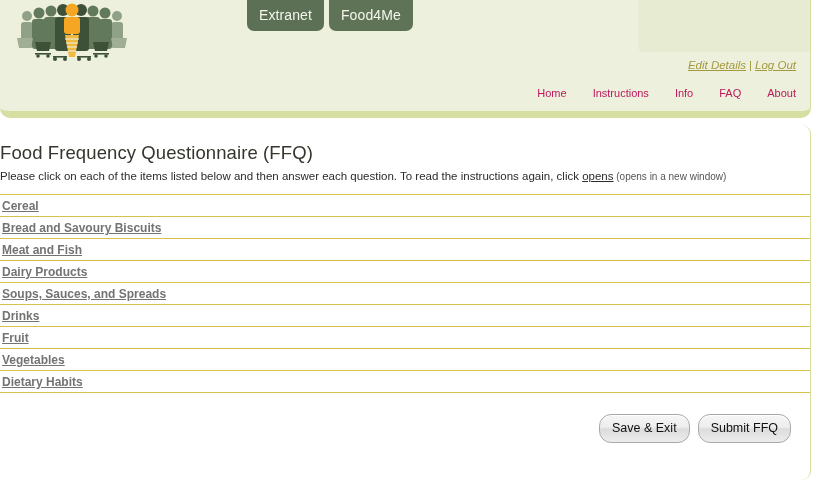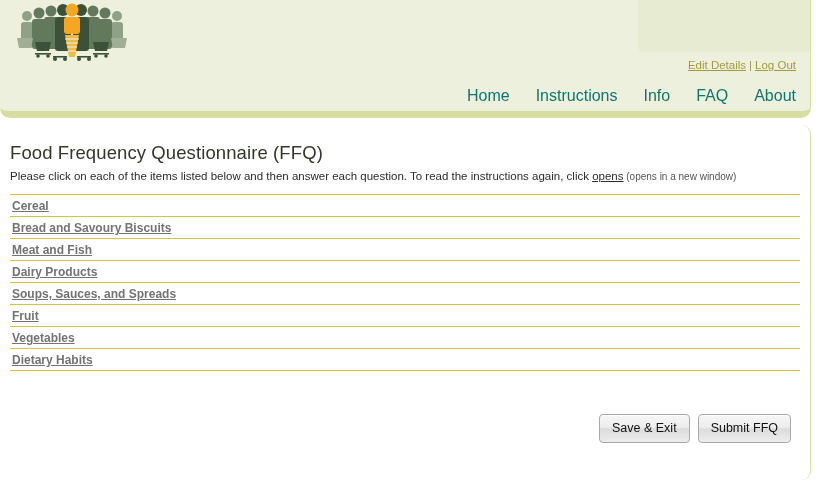--- a/index.html
+++ b/index.html
@@ -92,57 +92,58 @@
     right: 14px;
     top: 59px;
     font-size: 11.5px;
     color: #a39a3e;
     white-space: nowrap;
   }
   .account-links a {
     color: #a39a3e;
     text-decoration: underline;
     cursor: pointer;
+    font-style: italic;
   }
   .account-sep {
     color: #a39a3e;
     text-decoration: none;
     padding: 0 3px;
   }
 
   
   .mainnav {
     position: absolute;
     right: 14px;
     top: 87px;
     display: flex;
     align-items: baseline;
     gap: 26px;
     white-space: nowrap;
   }
   .mainnav a {
-    font-size: 16px;
-    color: #0f766e;
+    font-size: 11px;
+    color: #be185d;
     text-decoration: none;
     cursor: pointer;
   }
 
   
   .content {
     position: absolute;
     left: 0;
     top: 125px;
     width: 811px;
     height: 355px;
     background: #ffffff;
     border-right: 1px solid #d6dea2;
     border-top-right-radius: 9px;
     border-bottom-right-radius: 9px;
     box-sizing: border-box;
-    padding: 0 10px;
+    padding: 0 0;
   }
 
   .page-title {
     margin: 0;
     padding-top: 17px;
     font-size: 18.5px;
     font-weight: normal;
     color: #33372c;
     letter-spacing: .1px;
   }
@@ -190,21 +191,21 @@
     bottom: 37px;
     display: flex;
     gap: 8px;
   }
   .btn {
     font-family: "Liberation Sans", "DejaVu Sans", sans-serif;
     font-size: 12.5px;
     color: #111111;
     background: linear-gradient(to bottom, #f6f6f6 0%, #ededed 45%, #dcdcdc 52%, #ededed 100%);
     border: 1px solid #a9a9a9;
-    border-radius: 4px;
+    border-radius: 12px;
     padding: 6px 12px 7px 12px;
     cursor: pointer;
     box-shadow: inset 0 1px 0 #ffffff;
     white-space: nowrap;
   }
 </style>
 </head>
 <body>
 
 <div class="page">
@@ -265,20 +266,24 @@
           <path d="M52 33 h14 l-4 22 h-6 z" fill="#f0b942"></path>
           <g stroke="#edf0dc" stroke-width="1.1" fill="none">
             <path d="M52 37 h14"></path>
               <path d="M53 41 h12"></path>
               <path d="M54 45 h10"></path>
               <path d="M55 49 h8"></path>
           </g>
         </svg>
       </div>
 
+      <div class="tabs">
+        <div class="tab">Extranet</div>
+        <div class="tab secondary">Food4Me</div>
+      </div>
 
       <div class="account-links">
         <a>Edit Details</a><span class="account-sep">|</span><a>Log Out</a>
       </div>
 
       <nav class="mainnav">
         <a>Home</a>
         <a>Instructions</a>
         <a>Info</a>
         <a>FAQ</a>
@@ -295,20 +300,21 @@
     <p class="intro">
       <span>Please click on each of the items listed below and then answer each question. To read the instructions again, click </span><a>opens</a><span class="note"> (opens in a new window)</span>
     </p>
 
     <ul class="ffq-list">
       <li><a>Cereal</a></li>
       <li><a>Bread and Savoury Biscuits</a></li>
       <li><a>Meat and Fish</a></li>
       <li><a>Dairy Products</a></li>
       <li><a>Soups, Sauces, and Spreads</a></li>
+      <li><a>Drinks</a></li>
       <li><a>Fruit</a></li>
       <li><a>Vegetables</a></li>
       <li><a>Dietary Habits</a></li>
     </ul>
 
     <div class="button-row">
       <button class="btn" type="button">Save &amp; Exit</button>
       <button class="btn" type="button">Submit FFQ</button>
     </div>
 

